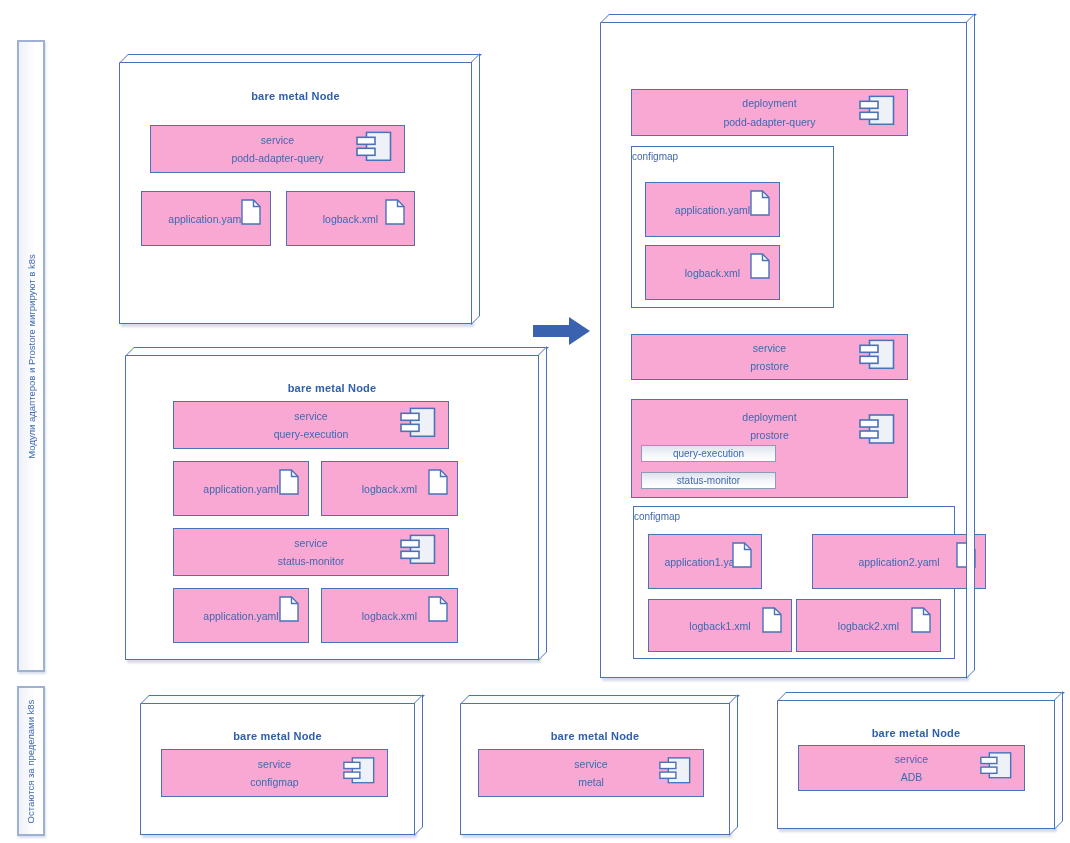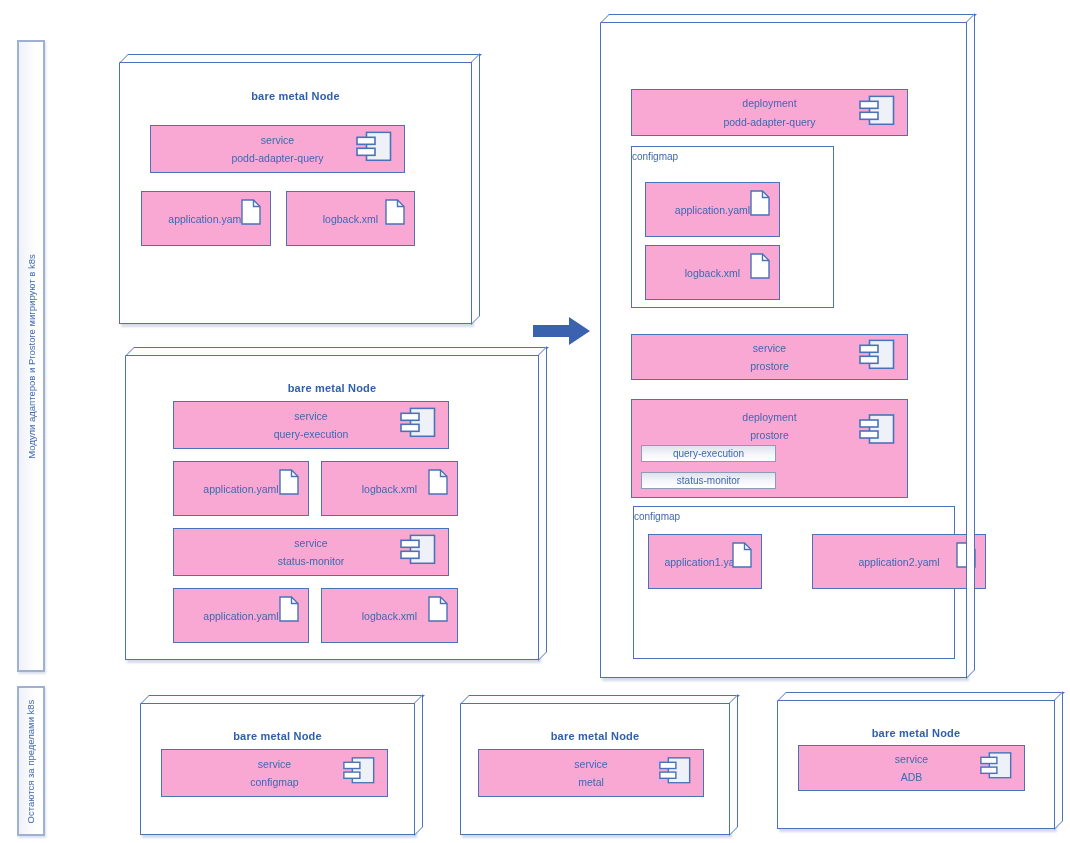--- a/index.html
+++ b/index.html
@@ -255,20 +255,38 @@
       </div>
       <div class="inner filebox" style="left:178px;top:27px;width:174px;height:55px;">
         <span>application2.yaml</span>
         <span class="icon-doc">
           <svg width="20" height="26" viewBox="0 0 20 26">
             <path d="M1,1 H12.5 L19,7.5 V25 H1 Z" fill="#fff" stroke="#4a72b8" stroke-width="1.4"></path>
             <path d="M12.5,1 V7.5 H19" fill="none" stroke="#4a72b8" stroke-width="1.4"></path>
           </svg>
         </span>
       </div>
+      <div class="inner filebox" style="left:14px;top:92px;width:144px;height:53px;">
+        <span>logback1.xml</span>
+        <span class="icon-doc">
+          <svg width="20" height="26" viewBox="0 0 20 26">
+            <path d="M1,1 H12.5 L19,7.5 V25 H1 Z" fill="#fff" stroke="#4a72b8" stroke-width="1.4"></path>
+            <path d="M12.5,1 V7.5 H19" fill="none" stroke="#4a72b8" stroke-width="1.4"></path>
+          </svg>
+        </span>
+      </div>
+      <div class="inner filebox" style="left:162px;top:92px;width:145px;height:53px;">
+        <span>logback2.xml</span>
+        <span class="icon-doc">
+          <svg width="20" height="26" viewBox="0 0 20 26">
+            <path d="M1,1 H12.5 L19,7.5 V25 H1 Z" fill="#fff" stroke="#4a72b8" stroke-width="1.4"></path>
+            <path d="M12.5,1 V7.5 H19" fill="none" stroke="#4a72b8" stroke-width="1.4"></path>
+          </svg>
+        </span>
+      </div>
     </div>
   </div>
 
   <div class="box3d" style="left:140px;top:703px;width:273px;height:130px;">
     <div class="node-title" style="top:26px;">bare metal Node</div>
     <div class="inner comp" style="left:20px;top:45px;width:227px;height:48px;">
       <span>service</span>
       <span>configmap</span>
       <span class="icon-comp">
         <svg width="32" height="27" viewBox="0 0 36 30">

